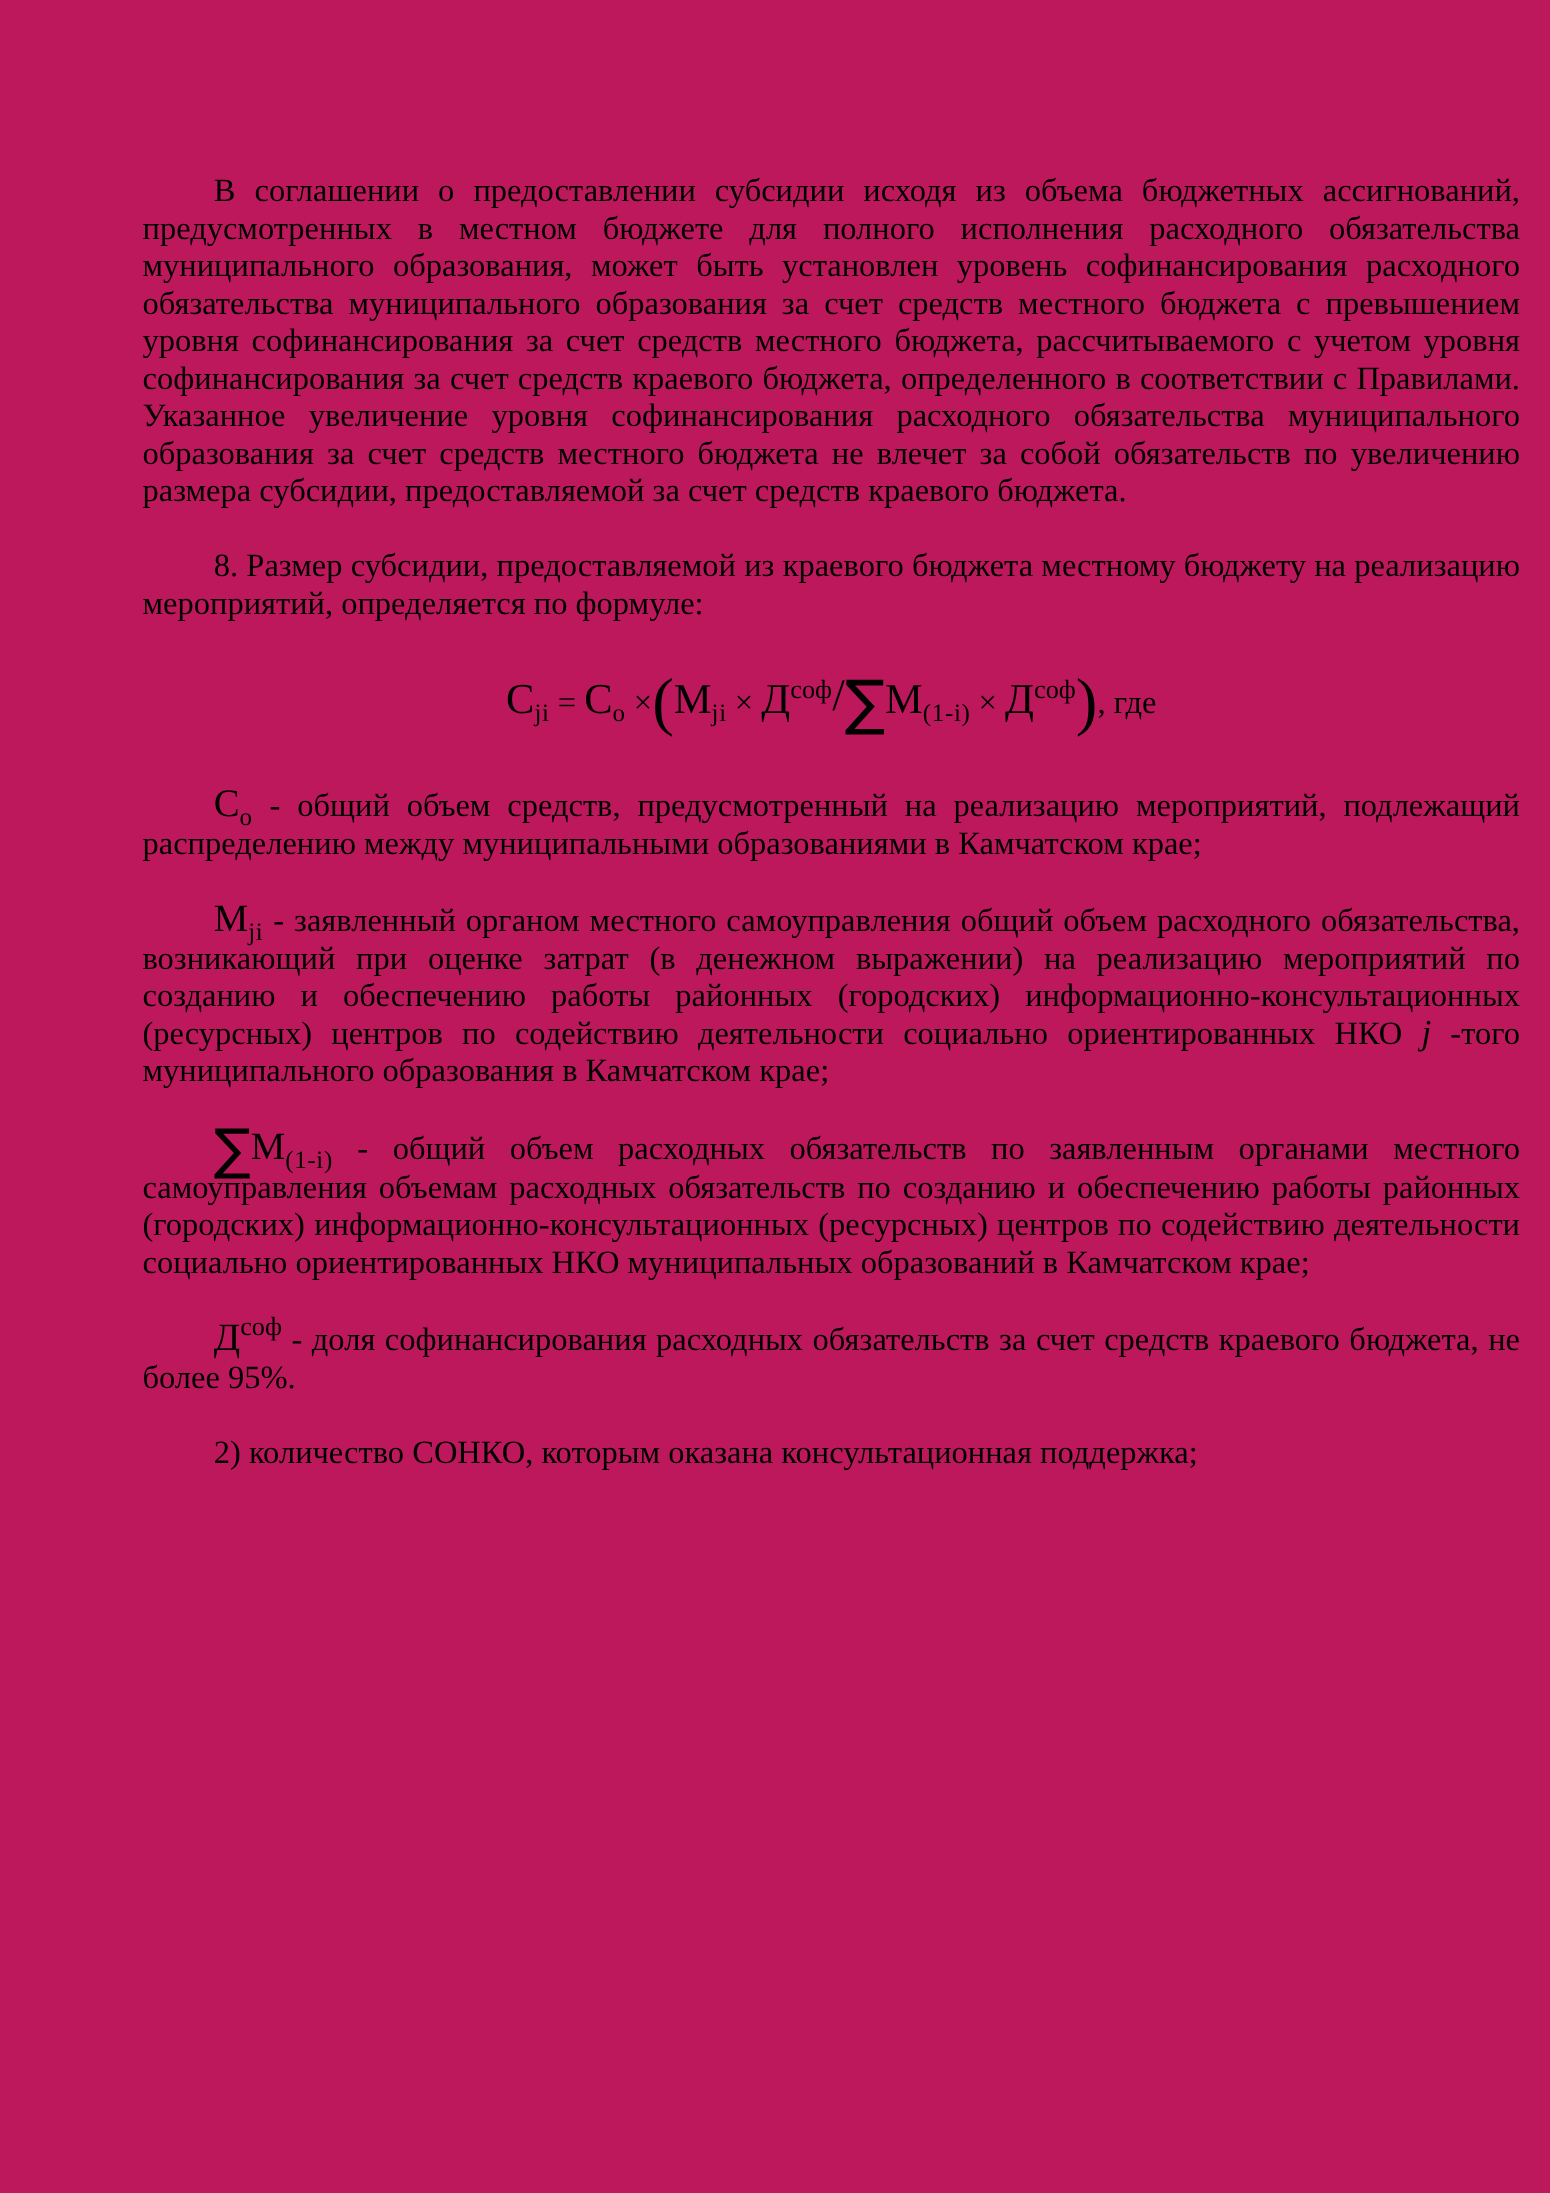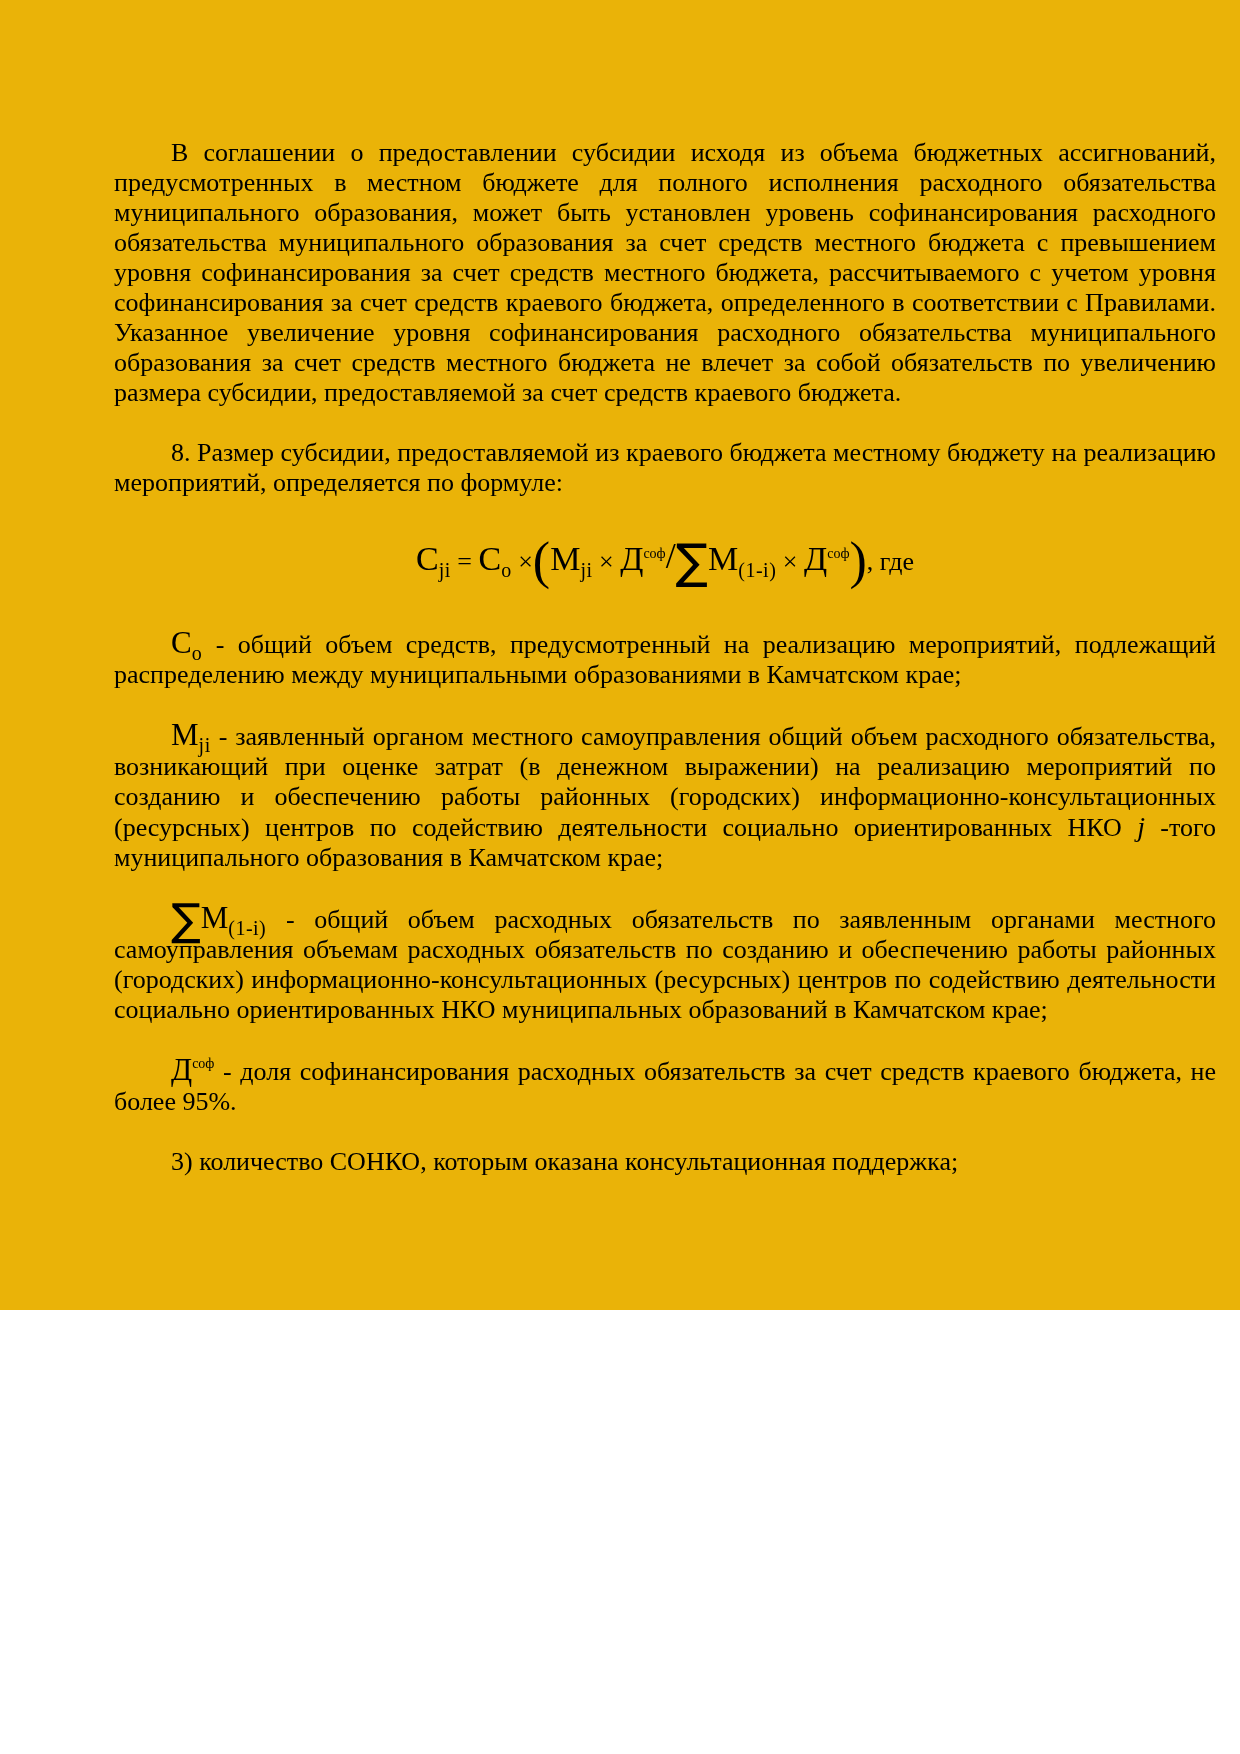--- a/index.html
+++ b/index.html
@@ -1,22 +1,22 @@
 <!DOCTYPE html>
 <html><head>
 <meta charset="utf-8">
 <style>
   * { margin: 0; padding: 0; box-sizing: border-box; }
   html, body { background: #ffffff; }
   .page {
     position: relative;
     width: 1240px;
-    height: 1310px;
+    height: 1754px;
     margin: 0 auto;
-    background: #eab308;
+    background: #be185d;
     color: #000000;
     font-family: "Liberation Serif", "DejaVu Serif", serif;
     font-size: 26px;
     line-height: 30px;
     padding: 138px 24px 40px 114px;
     overflow: hidden;
   }
   .para { margin: 0 0 30px 0; }
   .para.body { text-align: justify; }
   .para.indent { text-indent: 57px; }
@@ -32,21 +32,21 @@
     line-height: 30px;
   }
   .formula .mvar { font-size: 34px; line-height: 56px; }
   .mvar sub {
     font-size: 20px;
     line-height: 0;
     vertical-align: -7px;
     letter-spacing: 0.5px;
   }
   .mvar sup {
-    font-size: 14px;
+    font-size: 21px;
     line-height: 0;
     vertical-align: 12px;
   }
   .msum {
     font-family: "DejaVu Sans", sans-serif;
     font-size: 44px;
     line-height: 30px;
     vertical-align: -7px;
   }
   .formula .msum { font-size: 48px; line-height: 56px; vertical-align: -8px; }
@@ -68,15 +68,15 @@
 
 <div class="page">
   <div>
       <div class="para body indent">В соглашении о предоставлении субсидии исходя из объема бюджетных ассигнований, предусмотренных в местном бюджете для полного исполнения расходного обязательства муниципального образования, может быть установлен уровень софинансирования расходного обязательства муниципального образования за счет средств местного бюджета с превышением уровня софинансирования за счет средств местного бюджета, рассчитываемого с учетом уровня софинансирования за счет средств краевого бюджета, определенного в соответствии с Правилами. Указанное увеличение уровня софинансирования расходного обязательства муниципального образования за счет средств местного бюджета не влечет за собой обязательств по увеличению размера субсидии, предоставляемой за счет средств краевого бюджета.</div>
       <div class="para body indent">8. Размер субсидии, предоставляемой из краевого бюджета местному бюджету на реализацию мероприятий, определяется по формуле:</div>
       <div class="para formula"><span class="mvar"><span>C</span><sub>ji</sub></span> = <span class="mvar"><span>C</span><sub>o</sub></span> ×<span class="mparen">(</span><span class="mvar"><span>M</span><sub>ji</sub></span> × <span class="mvar"><span>Д</span><sup>соф</sup></span><span class="mslash">/</span><span class="msum">∑</span><span class="mvar"><span>M</span><sub>(1-i)</sub></span> × <span class="mvar"><span>Д</span><sup>соф</sup></span><span class="mparen">)</span>, где</div>
       <div class="para body indent"><span class="mvar"><span>C</span><sub>o</sub></span> - общий объем средств, предусмотренный на реализацию мероприятий, подлежащий распределению между муниципальными образованиями в Камчатском крае;</div>
       <div class="para body indent"><span class="mvar"><span>M</span><sub>ji</sub></span> - заявленный органом местного самоуправления общий объем расходного обязательства, возникающий при оценке затрат (в денежном выражении) на реализацию мероприятий по созданию и обеспечению работы районных (городских) информационно-консультационных (ресурсных) центров по содействию деятельности социально ориентированных НКО <span class="mital">j</span> -того муниципального образования в Камчатском крае;</div>
       <div class="para body indent"><span class="msum">∑</span><span class="mvar"><span>M</span><sub>(1-i)</sub></span> - общий объем расходных обязательств по заявленным органами местного самоуправления объемам расходных обязательств по созданию и обеспечению работы районных (городских) информационно-консультационных (ресурсных) центров по содействию деятельности социально ориентированных НКО муниципальных образований в Камчатском крае;</div>
       <div class="para body indent"><span class="mvar"><span>Д</span><sup>соф</sup></span> - доля софинансирования расходных обязательств за счет средств краевого бюджета, не более 95%.</div>
-      <div class="para body indent">3) количество СОНКО, которым оказана консультационная поддержка;</div>
+      <div class="para body indent">2) количество СОНКО, которым оказана консультационная поддержка;</div>
     </div>
 </div>
 
 </body></html>

